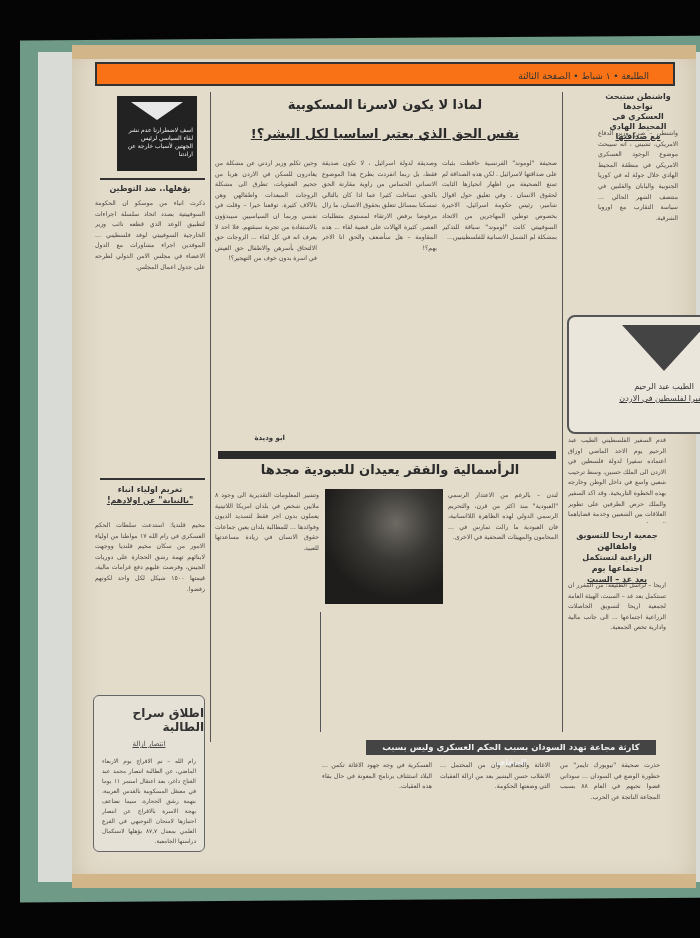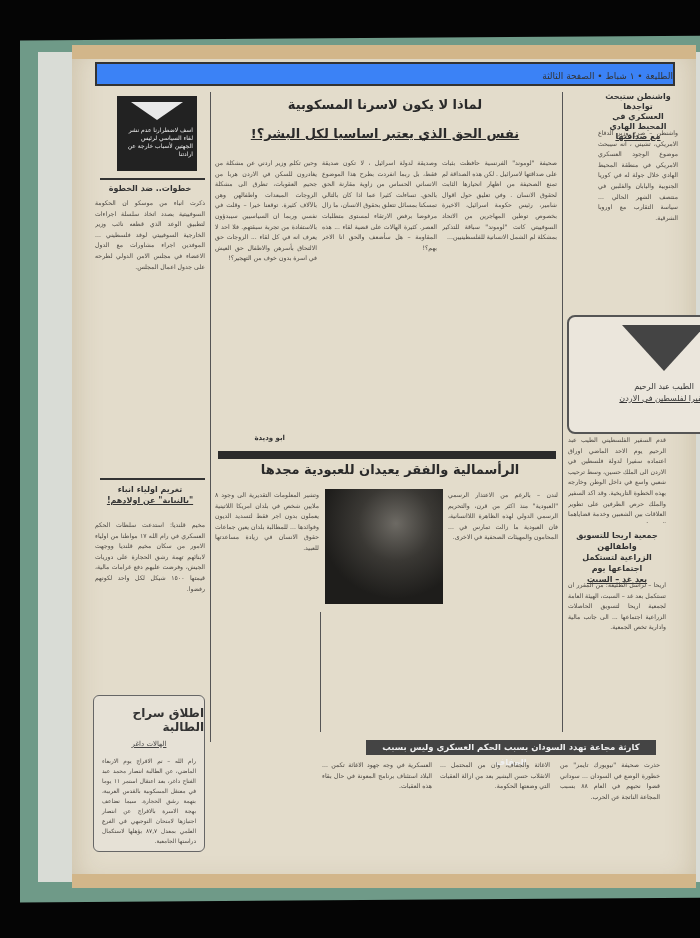--- a/index.html
+++ b/index.html
@@ -3,22 +3,22 @@
 <meta charset="utf-8">
 <style>
   html,body{margin:0;padding:0;}
   body{width:700px;height:938px;background:#050505;position:relative;overflow:hidden;font-family:"DejaVu Sans",sans-serif;}
   .binder{position:absolute;left:20px;top:38px;width:690px;height:862px;background:#6f9a88;transform:skewY(-0.4deg);}
   .binder-inner{position:absolute;left:38px;top:52px;width:670px;height:830px;background:#d9dcd6;}
   .page{position:absolute;left:72px;top:45px;width:624px;height:842px;background:#e3dccb;
         box-shadow:inset 0 0 30px rgba(120,90,40,.25);}
   .page-edge{position:absolute;left:72px;top:45px;width:624px;height:14px;background:#d2b68a;}
   .page-edge-b{position:absolute;left:72px;top:874px;width:624px;height:14px;background:#d2b68a;}
-  .header-bar{position:absolute;left:95px;top:62px;width:580px;height:24px;border:2px solid #333;background:#3b82f6;
-              direction:rtl;font-size:9px;color:#333;line-height:24px;padding-right:0;box-sizing:border-box;}
+  .header-bar{position:absolute;left:95px;top:62px;width:580px;height:24px;border:2px solid #333;background:#f97316;
+              direction:rtl;font-size:9px;color:#333;line-height:24px;padding-right:24px;box-sizing:border-box;}
   .col{position:absolute;direction:rtl;font-size:6.2px;line-height:10.6px;color:#4a4640;text-align:justify;overflow:hidden;}
   .rule-v{position:absolute;width:1px;background:#555;}
   .rule-h{position:absolute;height:2px;background:#333;}
   .rule-h.thick{height:8px;background:#2b2b2b;}
   .headline{position:absolute;direction:rtl;text-align:center;color:#2a2a2a;font-weight:bold;}
   .h-main-1{left:220px;top:97px;width:330px;font-size:13px;}
   .h-main-2{left:220px;top:126px;width:330px;font-size:13px;text-decoration:underline;}
   .box-dark{position:absolute;left:117px;top:96px;width:80px;height:75px;background:#222;color:#eee;
             direction:rtl;font-size:6px;line-height:8px;padding:4px;box-sizing:border-box;}
   .box-dark .tri{width:0;height:0;border-left:26px solid transparent;border-right:26px solid transparent;border-top:18px solid #e8e8e8;margin:2px auto 6px;}
@@ -79,33 +79,33 @@
 <div class="col" style="left:322px;top:158px;width:115px;height:285px;">وصديقة لدولة اسرائيل ، لا تكون صديقة فقط، بل ربما انفردت بطرح هذا الموضوع الانساني الحساس من زاوية مقارنة الحق بالحق. تساءلت كثيرا عما اذا كان بالتالي تمسكنا بمسائل تتعلق بحقوق الانسان، ما زال مرفوضا برفض الارتقاء لمستوى متطلبات العصر. كثيرة الهالات على قضية لقاء ... هذه المقاومة – هل سأضعف والحق انا الاخر بهم؟!</div>
 <div class="col" style="left:215px;top:158px;width:102px;height:262px;">وحين تكلم وزير اردني عن مشكلة من يغادرون للسكن في الاردن هربا من جحيم العقوبات، تطرق الى مشكلة الزوجات المبعدات واطفالهن وهن بالآلاف كثيرة. توقعنا خيرا – وقلت في نفسي وربما ان السياسيين سيبدؤون بالاستفادة من تجربة سبقتهم. فلا احد لا يعرف انه في كل لقاء ... الزوجات حق الالتحاق بأسرهن والاطفال حق العيش في اسرة بدون خوف من التهجير؟!</div>
 <div class="byline" style="left:225px;top:434px;width:60px;">ابو وديدة</div>
 <div class="rule-v" style="left:210px;top:92px;height:650px;"></div>
 
 <div class="box-dark">
   <div class="tri"></div>
   <div>اسف لاضطرارنا عدم نشر لقاء السياسي لرئيس الجهتين لأسباب خارجة عن ارادتنا</div>
 </div>
 <div class="rule-h" style="left:100px;top:178px;width:105px;"></div>
-<div class="side-head" style="left:95px;top:184px;width:110px;">خطوات.. ضد الخطوة</div>
+<div class="side-head" style="left:95px;top:184px;width:110px;">يؤهلها.. ضد التوطين</div>
 <div class="col" style="left:95px;top:198px;width:110px;height:270px;">ذكرت انباء من موسكو ان الحكومة السوفييتية بصدد اتخاذ سلسلة اجراءات لتطبيق الوعد الذي قطعه نائب وزير الخارجية السوفييتي لوفد فلسطيني ... الموفدين اجراء مشاورات مع الدول الاعضاء في مجلس الامن الدولي لطرحه على جدول اعمال المجلس.</div>
 
 <div class="rule-h" style="left:100px;top:478px;width:105px;"></div>
 <div class="side-head" style="left:95px;top:484px;width:110px;line-height:11px;">
   <div>تغريم اولياء انباء</div>
   <div style="text-decoration:underline">"بالنيابة" عن اولادهم!</div>
 </div>
 <div class="col" style="left:95px;top:520px;width:110px;height:170px;">مخيم قلنديا: استدعت سلطات الحكم العسكري في رام الله ١٧ مواطنا من اولياء الامور من سكان مخيم قلنديا ووجهت لابنائهم تهمة رشق الحجارة على دوريات الجيش، وفرضت عليهم دفع غرامات مالية، قيمتها ١٥٠٠ شيكل لكل واحد لكونهم رفضوا.</div>
 
 <div class="sidebox">
   <div class="t">اطلاق سراح الطالبة</div>
-  <div class="st">الهالات داغر</div>
+  <div class="st">انتصار ازالة</div>
   <div class="b">رام الله – تم الافراج يوم الاربعاء الماضي، عن الطالبة انتصار محمد عبد الفتاح داغر، بعد اعتقال استمر ١١ يوما في معتقل المسكوبية بالقدس الغربية، بتهمة رشق الحجارة. سيما تضاعف بهجة الاسرة بالافراج عن انتصار اجتيازها لامتحان التوجيهي في الفرع العلمي بمعدل ٨٧,٧ يؤهلها لاستكمال دراستها الجامعية.</div>
 </div>
 
 <div class="rule-h thick" style="left:218px;top:451px;width:338px;"></div>
 <div class="h-sec">الرأسمالية والفقر يعيدان للعبودية مجدها</div>
 <div class="col" style="left:448px;top:490px;width:110px;height:240px;">لندن – بالرغم من الاعتذار الرسمي "العبودية" منذ اكثر من قرن، والتحريم الرسمي الدولي لهذه الظاهرة اللاانسانية، فان العبودية ما زالت تمارس في ... المحامون والمهيئات الصحفية في الاخرى.</div>
 <div class="photo"></div>
 <div class="col" style="left:215px;top:490px;width:104px;height:240px;">وتشير المعلومات التقديرية الى وجود ٨ ملايين شخص في بلدان امريكا اللاتينية يعملون بدون اجر فقط لتسديد الديون وفوائدها ... للمطالبة بلدان يعين جماعات حقوق الانسان في زيادة مساعدتها للعبيد.</div>
 <div class="rule-v" style="left:320px;top:612px;height:120px;"></div>
 

